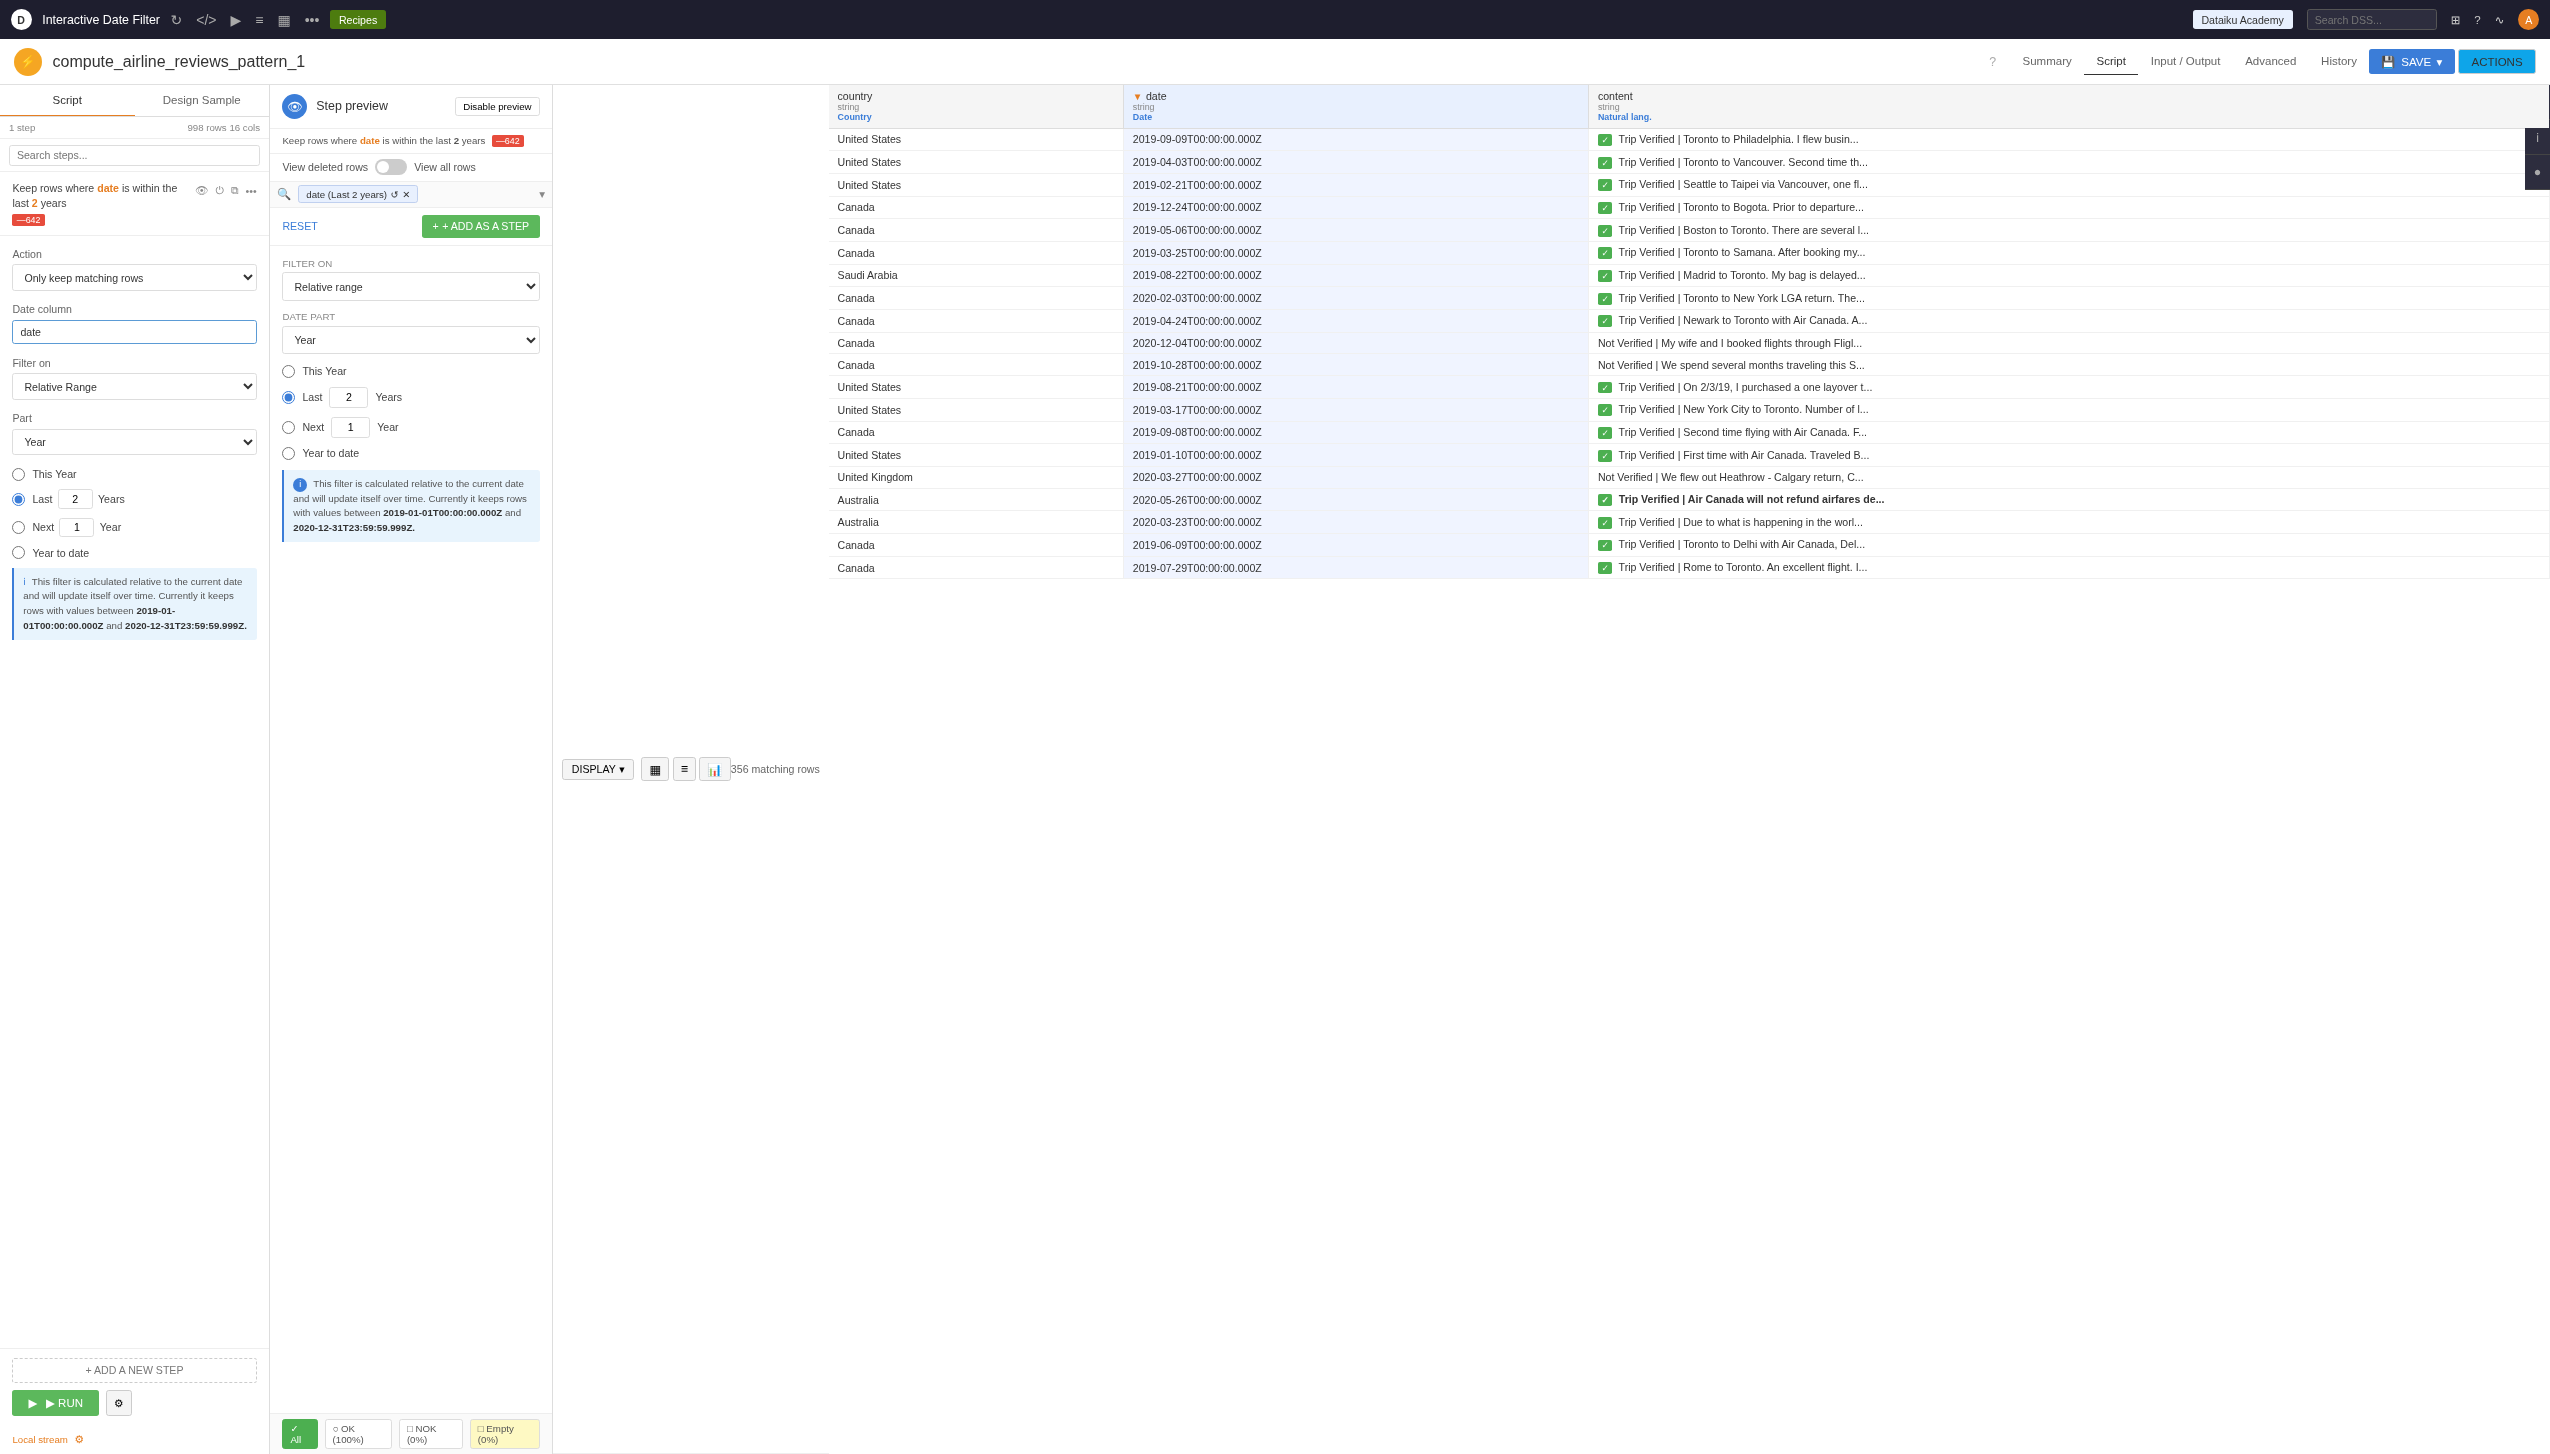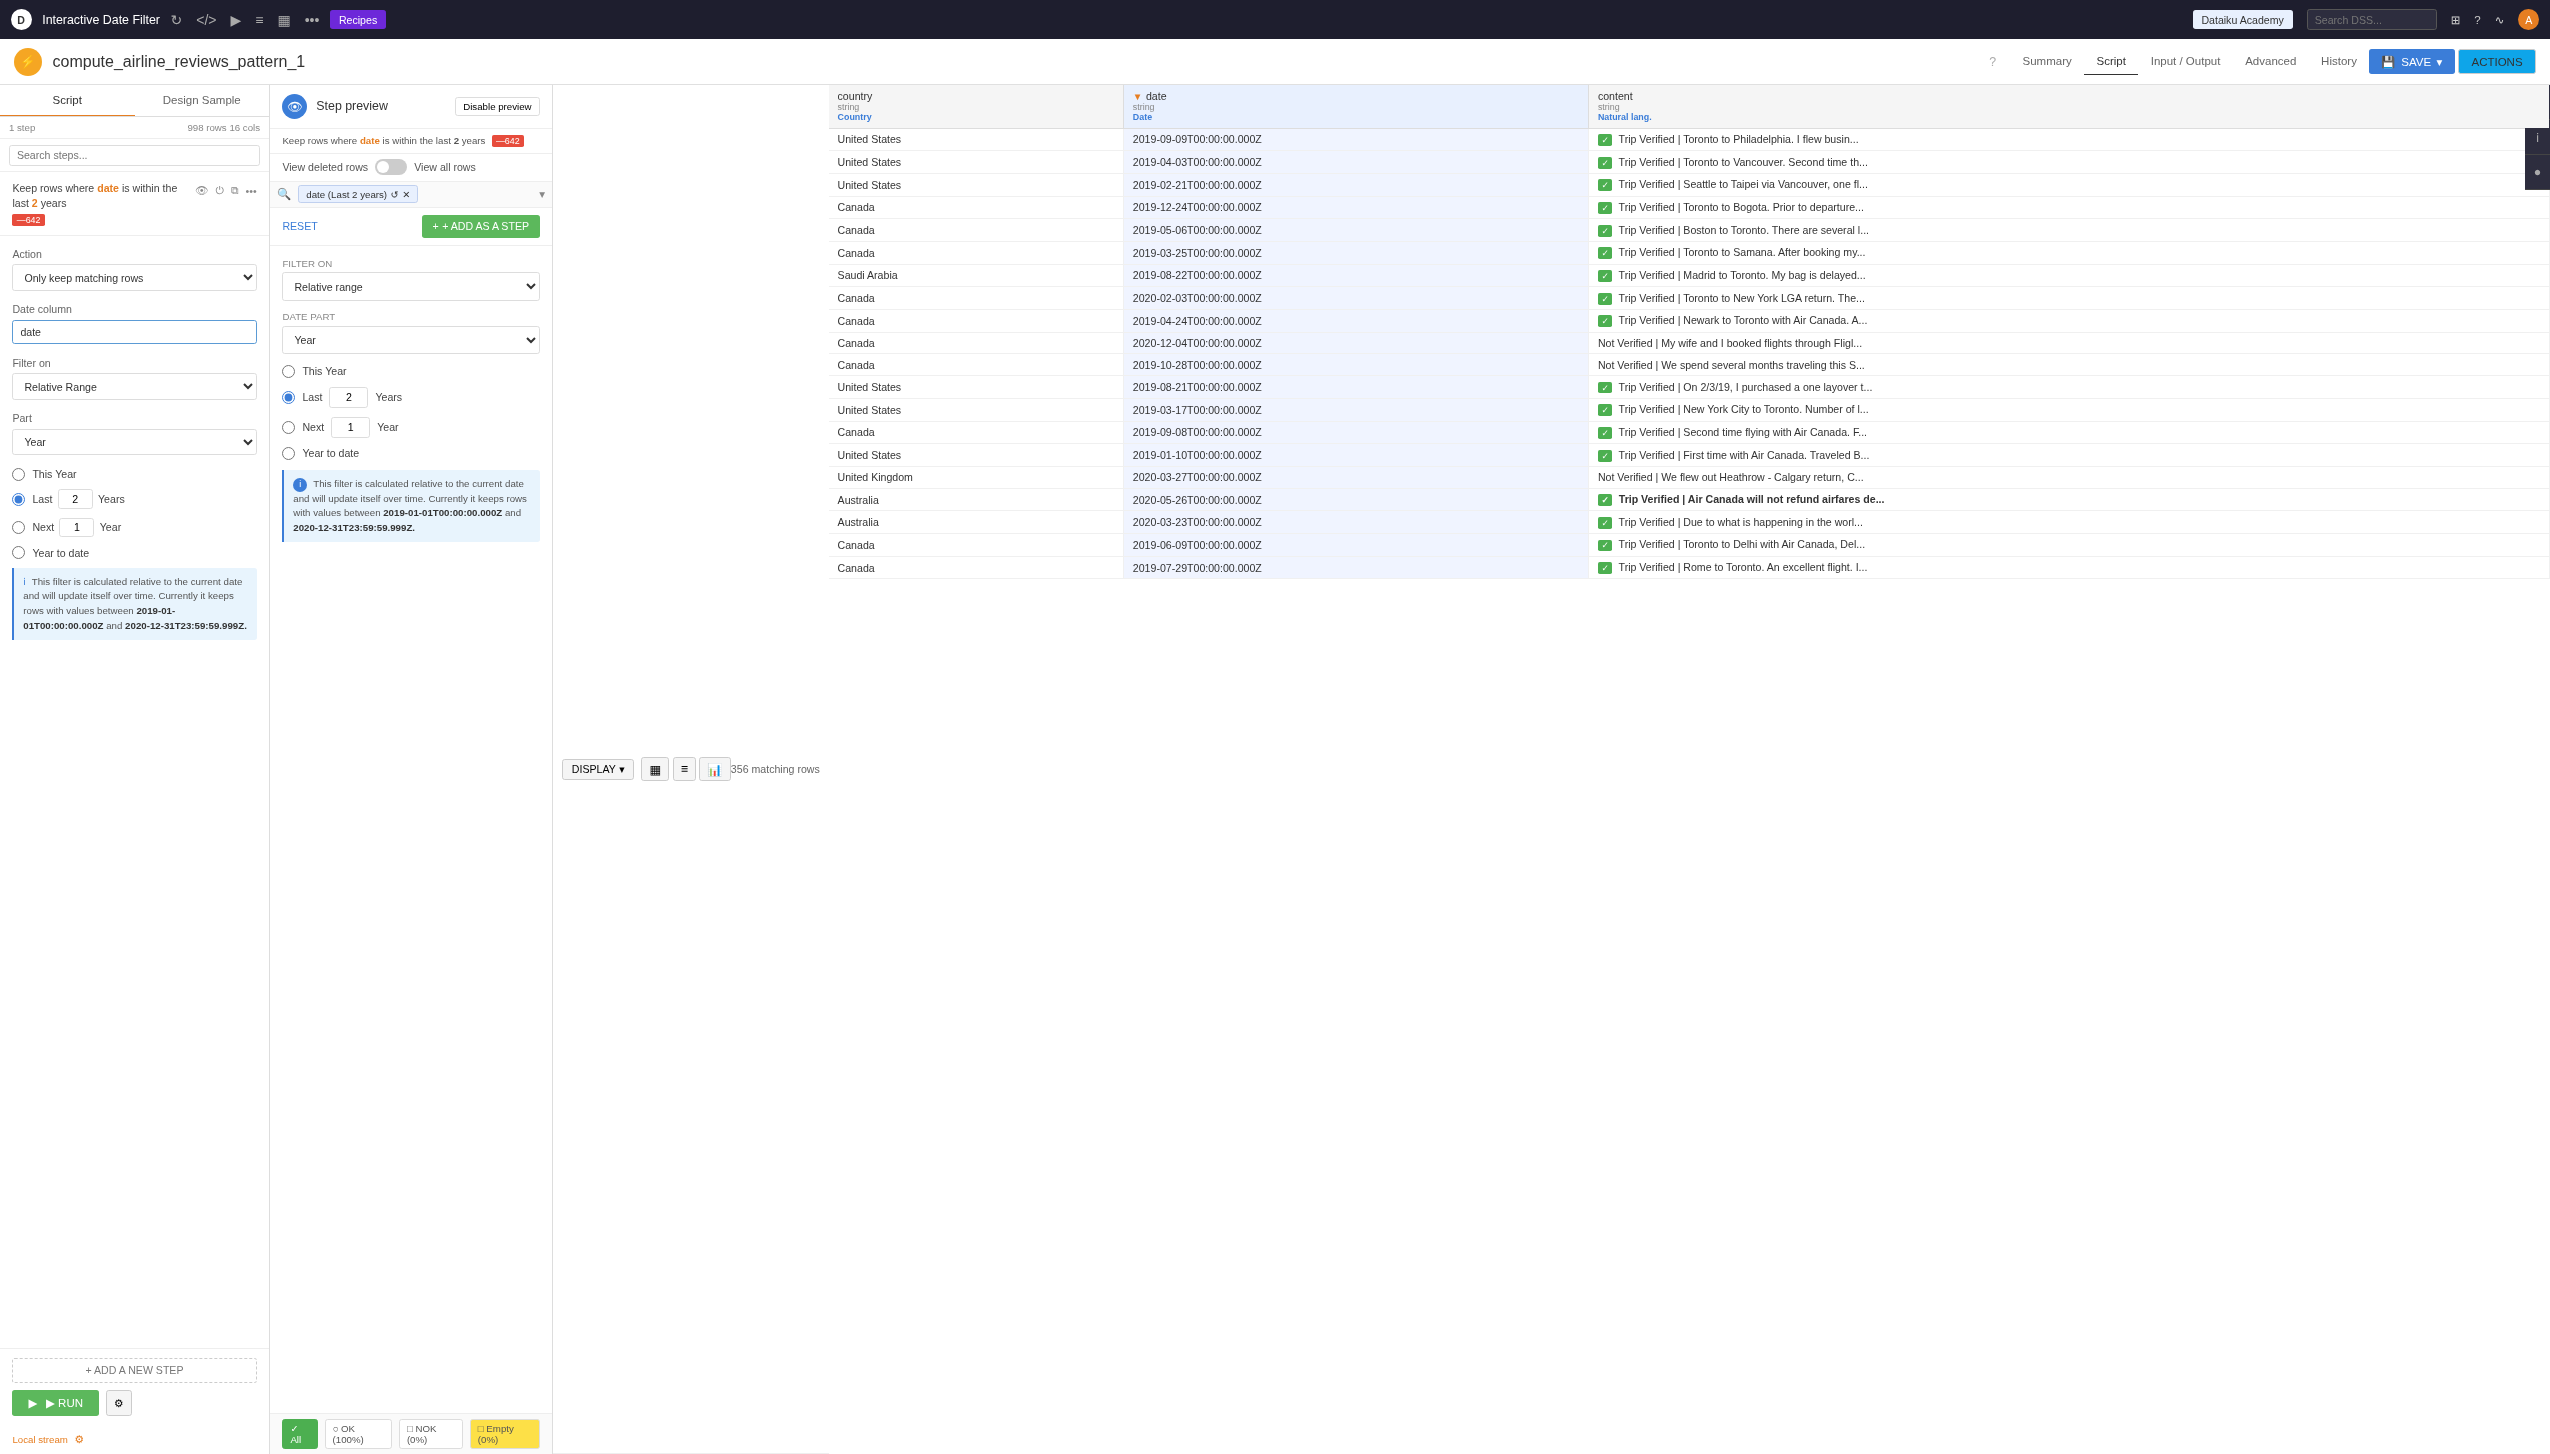--- a/index.html
+++ b/index.html
@@ -6,21 +6,21 @@
     body { font-family: -apple-system, BlinkMacSystemFont, 'Segoe UI', sans-serif; font-size: 11.5px; background: #1a1a2e; color: #333; overflow: hidden; }
 
     
     .top-bar {
       display: flex; align-items: center; background: #1e1e2e; height: 39px;
       padding: 0 10.6px; gap: 10.6px; color: #ccc;
     }
     .top-bar .app-logo { width: 21px; height: 21px; background: #fff; border-radius: 50%; display: flex; align-items: center; justify-content: center; color: #333; font-weight: bold; font-size: 10.6px; }
     .top-bar .recipe-title { color: #fff; font-size: 12.4px; font-weight: 500; }
     .top-bar .toolbar-icons { display: flex; gap: 14px; align-items: center; color: #aaa; font-size: 14px; }
-    .top-bar .recipes-btn { background: #6d28d9; color: #fff; padding: 3.5px 8.9px; border-radius: 2.7px; font-size: 10.6px; cursor: pointer; border: none; }
+    .top-bar .recipes-btn { background: #4d7c0f; color: #fff; padding: 3.5px 8.9px; border-radius: 2.7px; font-size: 10.6px; cursor: pointer; border: none; }
     .top-bar .right-tools { margin-left: auto; display: flex; align-items: center; gap: 14px; }
     .top-bar .dataiku-btn { background: #e8f0fe; color: #333; padding: 3.5px 8.9px; border-radius: 2.7px; font-size: 10.6px; border: none; cursor: pointer; }
     .top-bar .search-box { background: #2d2d3e; border: 0.9px solid #555; color: #ccc; padding: 3.5px 7px; border-radius: 2.7px; width: 130px; font-size: 10.6px; }
 
     
     .title-bar {
       display: flex; align-items: center; background: #fff; height: 46px;
       padding: 0 14px; border-bottom: 0.9px solid #e0e0e0;
     }
     .title-bar .logo-circle { width: 28px; height: 28px; background: #f5a623; border-radius: 50%; display: flex; align-items: center; justify-content: center; color: #fff; font-size: 12.4px; margin-right: 10.6px; }
@@ -96,21 +96,21 @@
     .filter-num-input { width: 39px; border: 0.9px solid #ddd; border-radius: 2.7px; padding: 3.5px 5.3px; font-size: 10.6px; text-align: center; }
     .filter-info-box { background: #e8f4fd; border-left: 2.7px solid #3b7dd8; padding: 7px 8.9px; font-size: 9.7px; color: #555; border-radius: 0 2.7px 2.7px 0; line-height: 1.5; margin-top: 10.6px; }
     .filter-info-box .bold-date { font-weight: 600; color: #333; }
 
     
     .stats-bar { display: flex; gap: 7px; padding: 5.3px 12.4px; border-top: 0.9px solid #eee; background: #fafafa; }
     .stat-badge { display: flex; align-items: center; gap: 3.5px; font-size: 9.7px; padding: 2.7px 7px; border-radius: 2.7px; cursor: pointer; border: 0.9px solid #ddd; }
     .stat-badge.all { background: #4caf50; color: #fff; border-color: #4caf50; }
     .stat-badge.ok { background: #fff; color: #555; }
     .stat-badge.nok { background: #fff; color: #555; }
-    .stat-badge.empty { background: #fde047; color: #555; }
+    .stat-badge.empty { background: #fef9c3; color: #555; }
 
     
     .action-row { display: flex; justify-content: space-between; align-items: center; padding: 7px 12.4px; border-bottom: 0.9px solid #eee; }
     .reset-btn { background: none; border: none; color: #3b7dd8; font-size: 10.6px; cursor: pointer; font-weight: 500; }
     .add-step-action-btn { background: #5cb85c; color: #fff; border: none; border-radius: 2.7px; padding: 5.3px 10.6px; font-size: 10.6px; cursor: pointer; display: flex; align-items: center; gap: 3.5px; }
 
     
     .col-filter-bar { display: flex; align-items: center; padding: 3.5px 7px; border-bottom: 0.9px solid #eee; background: #fafafa; gap: 7px; }
     .col-filter-tag { background: #e8f0fe; border: 0.9px solid #c0d0ef; border-radius: 2.7px; padding: 2.7px 7px; font-size: 9.7px; display: flex; align-items: center; gap: 3.5px; }
     .row-count { margin-left: auto; font-size: 10.6px; color: #666; }

